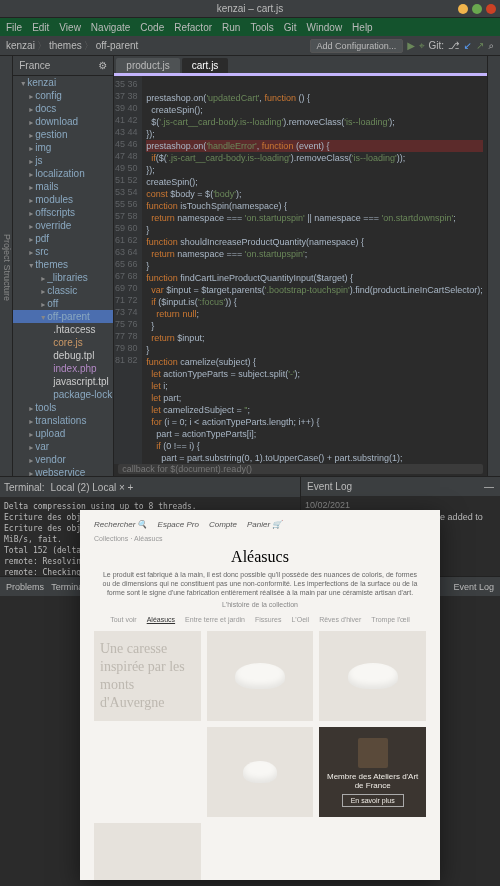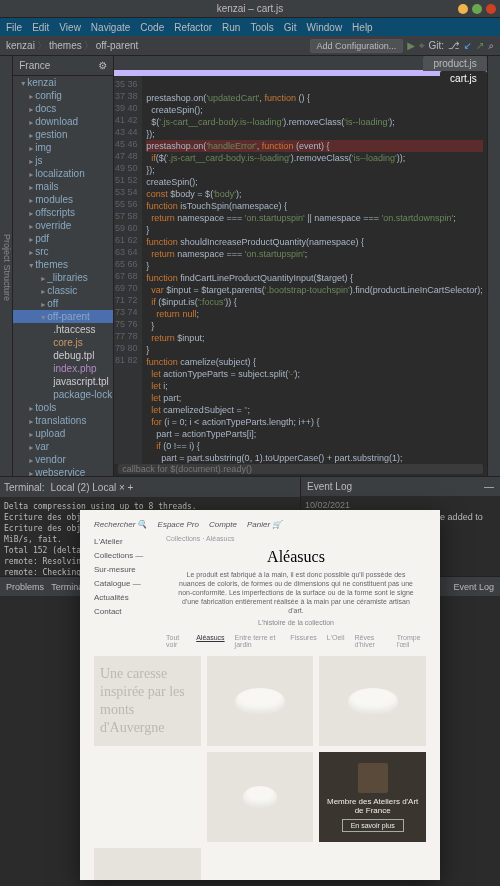--- a/index.html
+++ b/index.html
@@ -2,21 +2,21 @@
 <html><head>
 <meta charset="utf-8">
 <style>
 * { margin: 0; padding: 0; box-sizing: border-box; font-family: sans-serif; }
 body { background: #2b2b2b; width: 500px; height: 886px; overflow: hidden; position: relative; }
 
 .titlebar { background: #3c3f41; height: 18px; display: flex; align-items: center; justify-content: center; color: #bbb; font-size: 10px; border-bottom: 1px solid #222; }
 .titlebar .wbuttons { position: absolute; right: 4px; display: flex; gap: 4px; }
 .titlebar .wbtn { width: 10px; height: 10px; border-radius: 50%; }
 
-.menubar { background: #0c4a6e; height: 18px; display: flex; align-items: center; padding: 0 6px; gap: 10px; color: #bbb; font-size: 10px; }
+.menubar { background: #14532d; height: 18px; display: flex; align-items: center; padding: 0 6px; gap: 10px; color: #bbb; font-size: 10px; }
 .menubar span { cursor: default; }
 
 .toolbar { background: #3c3f41; height: 20px; display: flex; align-items: center; padding: 0 6px; gap: 4px; color: #bbb; font-size: 10px; border-bottom: 1px solid #222; }
 .toolbar .crumbs { flex: 1; display: flex; gap: 2px; align-items: center; }
 .toolbar .crumb-sep { color: #666; }
 .toolbar .addcfg { background: #4e5254; border: 1px solid #555; padding: 1px 6px; border-radius: 2px; font-size: 9px; }
 
 .main { display: flex; height: 420px; }
 .leftstrip { width: 18px; background: #3c3f41; border-right: 1px solid #222; writing-mode: vertical-rl; color: #888; font-size: 9px; text-align: center; padding-top: 4px; }
 .rightstrip { width: 18px; background: #3c3f41; border-left: 1px solid #222; }
@@ -31,21 +31,21 @@
 .tree-item.sel { background: #4b6eaf; color: #fff; }
 .tfolder { color: #8aa8c0; }
 .tfolder::before { content: "▸"; color: #888; margin-right: 2px; font-size: 8px; }
 .tfolder.open::before { content: "▾"; }
 .tfile { color: #ccc; }
 .tfile.php { color: #b389c5; }
 .tfile.js { color: #cc9966; }
 .tfile.json { color: #8aa8c0; }
 
 .editor { flex: 1; background: #2b2b2b; display: flex; flex-direction: column; }
-.tabs { height: 20px; background: #3c3f41; display: flex; align-items: flex-end; border-bottom: 6px solid #c4b5fd; flex-direction: column; }
+.tabs { height: 20px; background: #3c3f41; display: flex; align-items: flex-end; border-bottom: 3px solid #c4b5fd; }
 .tab { padding: 2px 10px; font-size: 10px; color: #bbb; background: #4e5254; margin-left: 2px; border-radius: 2px 2px 0 0; }
 .tab.active { background: #2b2b2b; color: #fff; }
 
 .code { flex: 1; display: flex; overflow: hidden; font-family: monospace; font-size: 9px; line-height: 12px; }
 .gutter { width: 28px; background: #313335; color: #606366; text-align: center; padding: 2px 4px 2px 0; }
 .codetext { flex: 1; padding: 16px 4px; color: #a9b7c6; overflow: hidden; white-space: pre; }
 .kw { color: #cc7832; }
 .str { color: #6a8759; }
 .hlr { background: #5c2b2b; }
 .hint { background: #3b3b3b; color: #787878; padding: 0 4px; border-radius: 2px; font-size: 9px; }
@@ -343,28 +343,20 @@
 <div class="website">
   <div class="w-header">
     <div class="w-topnav" id="wtopnav">
         <span>Rechercher 🔍</span>
         <span>Espace Pro</span>
         <span>Compte</span>
         <span>Panier 🛒</span>
       </div>
   </div>
   <div class="w-body">
-    <div class="w-side" id="wside">
-        <div>L'Atelier</div>
-        <div>Collections —</div>
-        <div>Sur-mesure</div>
-        <div>Catalogue —</div>
-        <div>Actualités</div>
-        <div>Contact</div>
-      </div>
     <div class="w-main">
       <div class="w-bc">Collections · Aléasucs</div>
       <div class="w-title">Aléasucs</div>
       <div class="w-desc">Le produit est fabriqué à la main, il est donc possible qu'il possède des nuances de coloris, de formes ou de dimensions qui ne constituent pas une non-conformité. Les imperfections de la surface ou de la forme sont le signe d'une fabrication entièrement réalisée à la main par une céramiste artisan d'art.</div>
       <div class="w-sub">L'histoire de la collection</div>
       <div class="w-filters" id="wfilters">
           <span>Tout voir</span>
           <span class="a">Aléasucs</span>
           <span>Entre terre et jardin</span>
           <span>Fissures</span>

